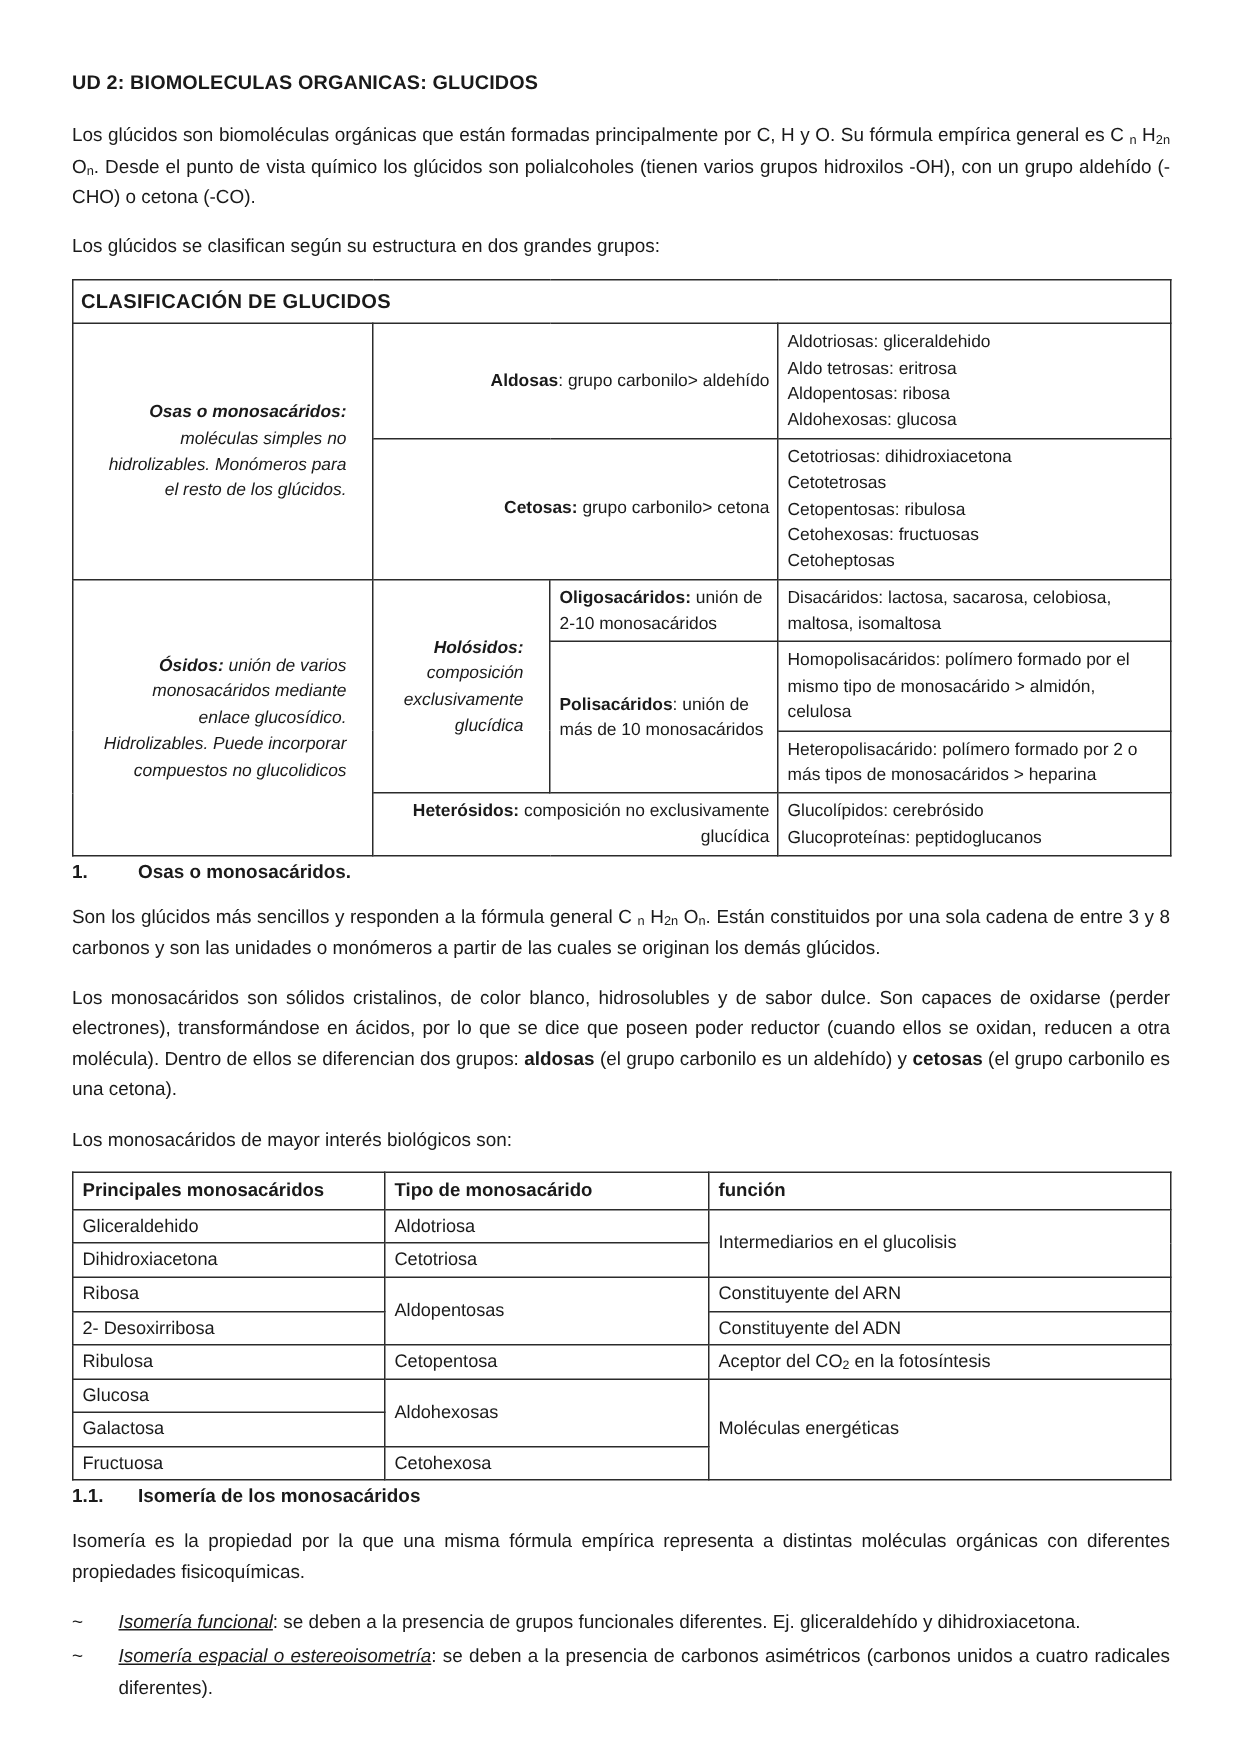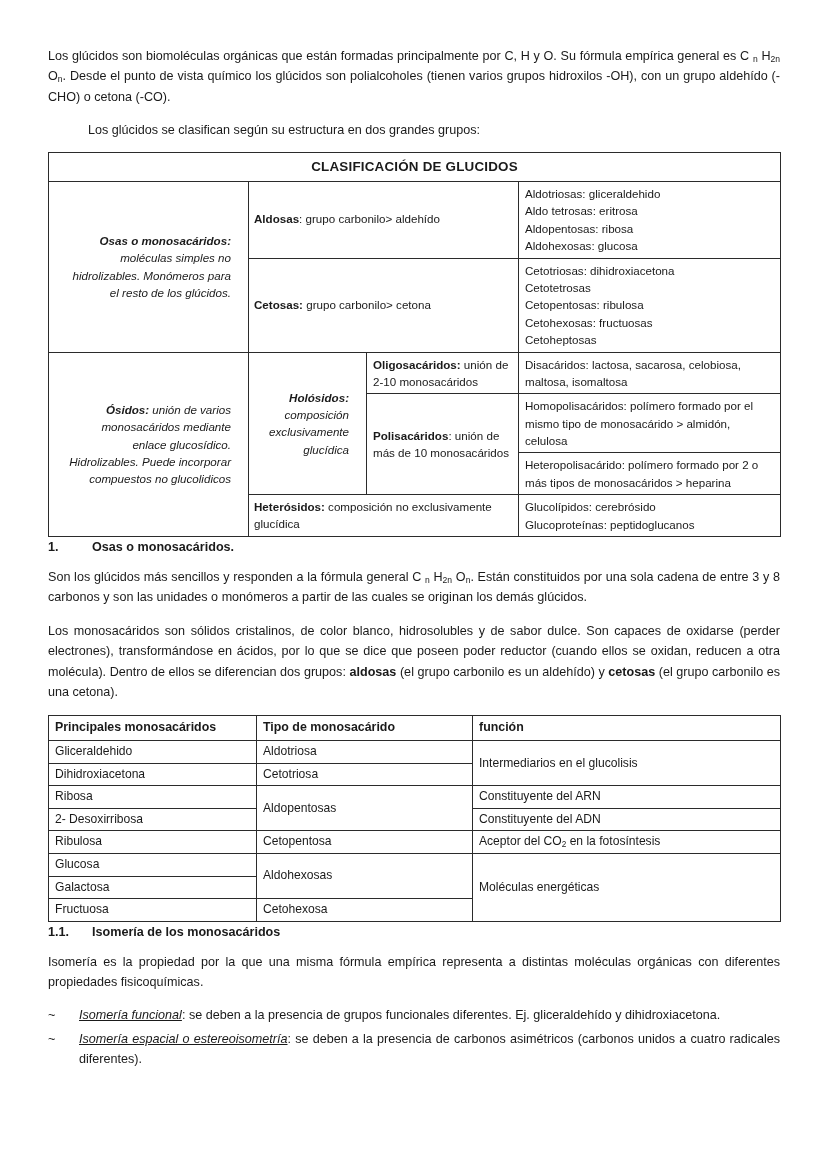--- a/index.html
+++ b/index.html
@@ -32,21 +32,21 @@
     line-height: 1.3;
   }
 
   p.para {
     font-size: 12.6px;
     line-height: 1.62;
     margin: 0 0 13px 0;
     text-align: justify;
     text-justify: inter-word;
   }
-  p.para.tight { margin-bottom: 11px; margin-left: 40px; }
+  p.para.tight { margin-bottom: 11px; }
 
   sub {
     font-size: 0.68em;
     vertical-align: -0.22em;
     line-height: 0;
   }
   .nb { white-space: nowrap; }
 
   
   table.doc-table {
@@ -61,28 +61,27 @@
     font-size: 11.6px;
     line-height: 1.45;
     vertical-align: middle;
     font-weight: normal;
     text-align: left;
   }
 
   
   #classification-table td { vertical-align: middle; }
   #classification-table .tbl-title {
-    text-align: center;
     font-weight: bold;
     font-size: 13.4px;
     letter-spacing: 0.2px;
     padding: 4px 5px 5px 5px;
   }
   #classification-table .ctr {
-    text-align: left;
+    text-align: right;
   }
   #classification-table .grp {
     text-align: right;
     line-height: 1.5;
     padding: 6px 17px;
     font-style: italic;
   }
   #classification-table .lead { font-weight: bold; }
   #classification-table .list-cell {
     line-height: 1.5;
@@ -138,20 +137,21 @@
     text-justify: inter-word;
   }
   .u { text-decoration: underline; font-style: italic; }
   b { font-weight: bold; }
 </style>
 </head>
 <body>
 
 <div class="page">
 
+  <h1 class="doc-title">UD 2:  BIOMOLECULAS ORGANICAS: GLUCIDOS</h1>
 
   <p class="para"><span>Los glúcidos son biomoléculas orgánicas que están formadas principalmente por C, H y O. Su fórmula empírica general es C</span><span class="nb"> <sub>n</sub></span><span> H</span><sub>2n</sub><span> O</span><sub>n</sub><span>. Desde el punto de vista químico los glúcidos son polialcoholes (tienen varios grupos hidroxilos -OH), con un grupo aldehído (-CHO) o cetona (-CO).</span></p>
 
   <p class="para tight">Los glúcidos se clasifican según su estructura en dos grandes grupos:</p>
 
   <table class="doc-table" id="classification-table">
     <colgroup>
       <col style="width:200px">
       <col style="width:118px">
       <col style="width:152px">
@@ -212,20 +212,21 @@
 
   <div class="num-heading">
     <span class="num">1.</span>
     <span>Osas o monosacáridos.</span>
   </div>
 
   <p class="para"><span>Son los glúcidos más sencillos y responden a la fórmula general C</span><span class="nb"> <sub>n</sub></span><span> H</span><sub>2n</sub><span> O</span><sub>n</sub><span>. Están constituidos por una sola cadena de entre 3 y 8 carbonos y son las unidades o monómeros a partir de las cuales se originan los demás glúcidos.</span></p>
 
   <p class="para"><span>Los monosacáridos son sólidos cristalinos, de color blanco, hidrosolubles y de sabor dulce. Son capaces de oxidarse (perder electrones), transformándose en ácidos, por lo que se dice que poseen poder reductor (cuando ellos se oxidan, reducen a otra molécula). Dentro de ellos se diferencian dos grupos: </span><b>aldosas</b><span> (el grupo carbonilo es un aldehído) y </span><b>cetosas</b><span> (el grupo carbonilo es una cetona).</span></p>
 
+  <p class="para tight">Los monosacáridos de mayor interés biológicos son:</p>
 
   <table class="doc-table" id="monosaccharides-table">
     <colgroup>
       <col style="width:208px">
       <col style="width:216px">
       <col style="width:308px">
     </colgroup>
     <thead>
       <tr>
         <th>Principales monosacáridos</th>

